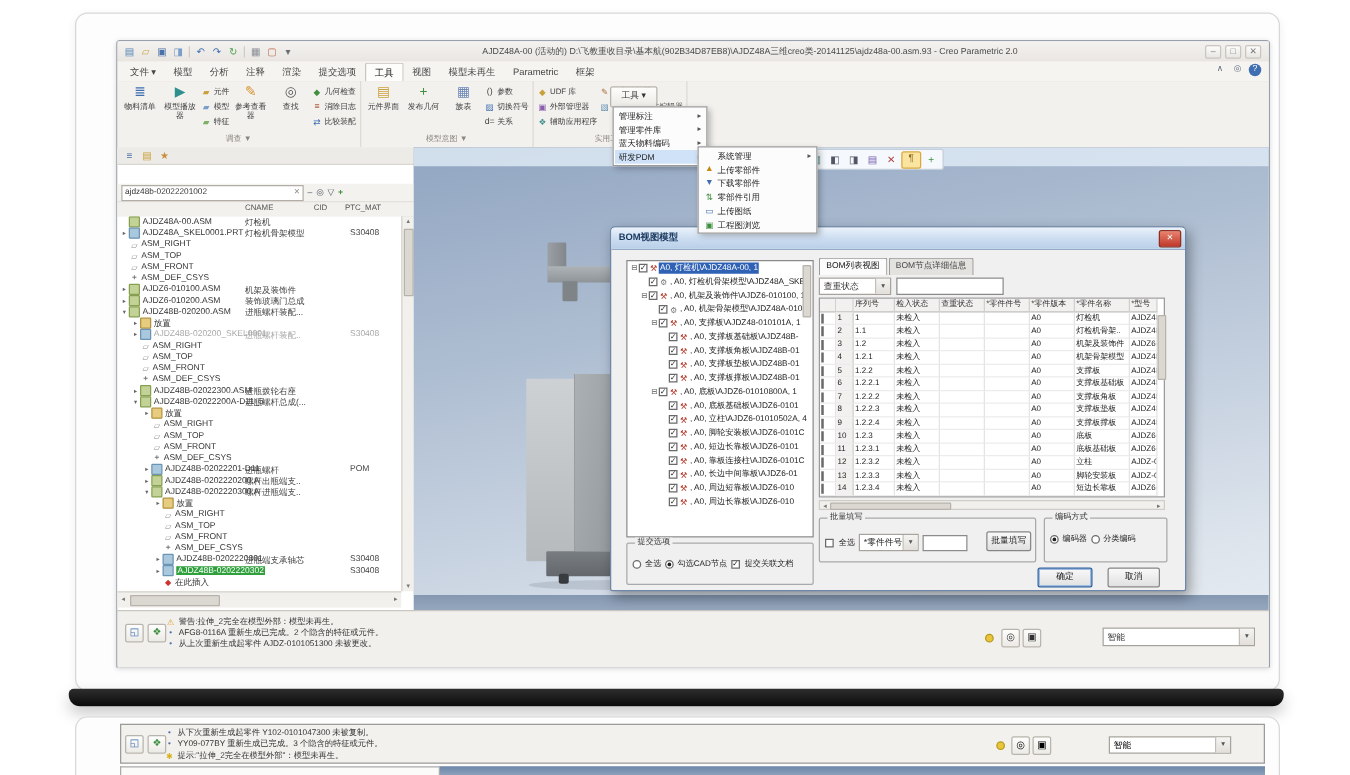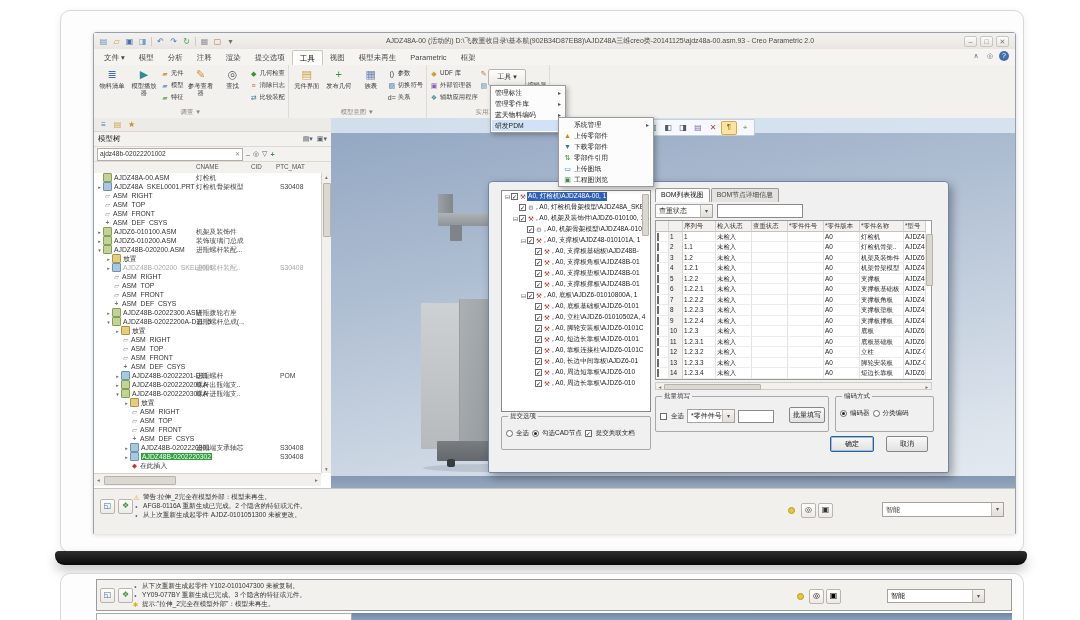--- a/index.html
+++ b/index.html
@@ -302,25 +302,20 @@
     <div class="toolsbtn" id="toolsbtn">工具 ▾</div>
 
     <div class="main">
 
       <div class="treepanel">
         <div class="ptabs" id="ptabs">
             <div class="ptab" style="color: rgb(74, 111, 165);">≡</div>
             <div class="ptab" style="color: rgb(201, 162, 60);">▤</div>
             <div class="ptab" style="color: rgb(201, 143, 60);">★</div>
           </div>
-        <div class="ptitle">
-          <span>模型树</span>
-          <span class="spacer"></span>
-          <span class="hic" id="phic"><span class="hic">▤▾</span><span class="hic">▣▾</span></span>
-        </div>
         <div class="searchrow">
           <div class="searchbox">
             <span class="sv">ajdz48b-02022201002</span>
             <span class="sx">✕</span>
           </div>
           <span id="srics" style="display:flex;align-items:center;">
               <span class="srico">–</span>
               <span class="srico">◎</span>
               <span class="srico">▽</span>
               <span class="srico plus">+</span>
@@ -584,20 +579,24 @@
       <div class="statico" style="left:694px;top:18px;"><span class="dot" style="display:inline-block"></span></div>
       <div class="mbtn abs" style="left:707px;top:14px;">◎</div>
       <div class="mbtn abs" style="left:724px;top:14px;">▣</div>
       <div class="combo" style="left:788px;top:13px;width:120px;">
         <span class="cval">智能</span>
         <span class="carr">▾</span>
       </div>
     </div>
 
     <div class="dialog">
+      <div class="dtitle">
+        <span>BOM视图模型</span>
+        <span class="dclose">✕</span>
+      </div>
       <div class="dbody">
         <div class="bomtreebox">
           <div id="bomtree">
               <div class="btr sel" style="padding-left: 2px;">
                 <span class="exp">⊟</span>
                 <span class="cb">✓</span>
                 <span class="wrench">⚒</span>
                 <span class="lbl">A0, 灯检机\AJDZ48A-00, 1</span>
               </div>
               <div class="btr" style="padding-left: 10px;">

